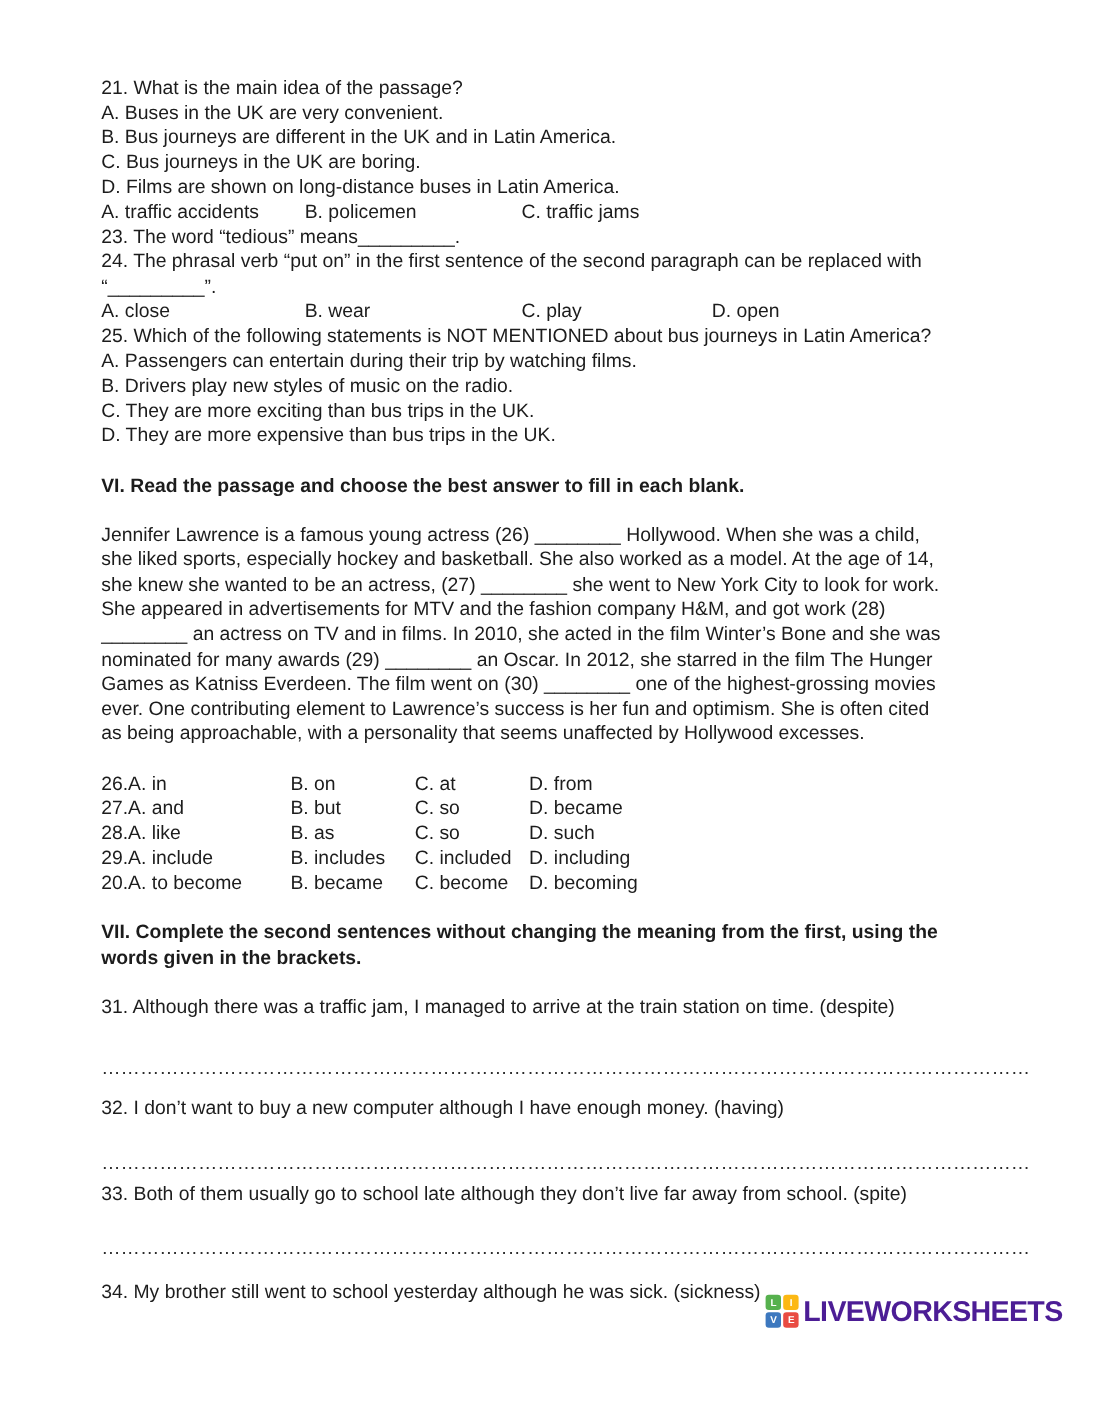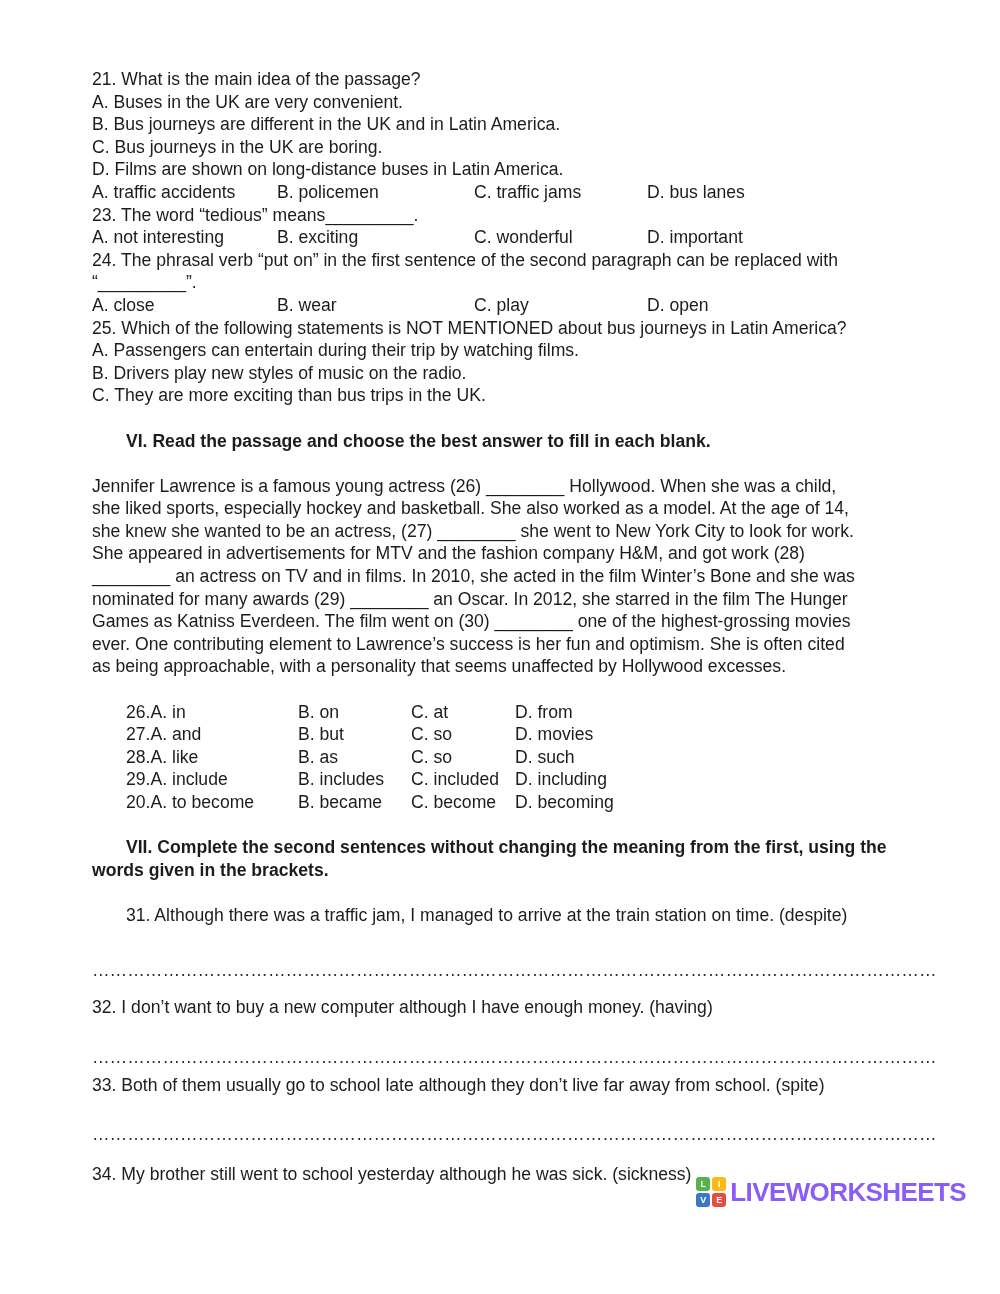--- a/index.html
+++ b/index.html
@@ -16,21 +16,21 @@
     width: 1000px; height: 1212px;
     padding: 68px 64px 0 92px;
     font-size: 17.6px;
     line-height: 22.6px;
     background: #ffffff;
   }
   .line { white-space: pre-wrap; }
   .bold { font-weight: bold; }
   .mcrow { display: grid; grid-template-columns: 185px 197px 173px 1fr; }
   .gridrow { display: grid; grid-template-columns: 172px 113px 104px 1fr; }
-  .mt-1 { margin-top: 22.6px; margin-left: 34px; }
+  .mt-1 { margin-top: 22.6px; }
   .dots {
     overflow: hidden;
     white-space: nowrap;
     height: 22.6px;
     color: #2a2a2a;
   }
   .dots-31 { margin-top: 32px; }
   .q32 { margin-top: 15px; }
   .dots-32 { margin-top: 27px; }
   .q33 { margin-top: 6px; }
@@ -74,44 +74,38 @@
     <div class="line">21. What is the main idea of the passage?</div>
     <div class="line">A. Buses in the UK are very convenient.</div>
     <div class="line">B. Bus journeys are different in the UK and in Latin America.</div>
     <div class="line">C. Bus journeys in the UK are boring.</div>
     <div class="line">D. Films are shown on long-distance buses in Latin America.</div>
 
     <div class="mcrow">
       <span class="line">A. traffic accidents</span>
       <span class="line">B. policemen</span>
       <span class="line">C. traffic jams</span>
-      <span class="line">D. bus lanes</span>
     </div>
 
     <div class="line">23. The word “tedious” means_________.</div>
-    <div class="mcrow">
-      <span class="line">A. not interesting</span>
-      <span class="line">B. exciting</span>
-      <span class="line">C. wonderful</span>
-      <span class="line">D. important</span>
-    </div>
 
     <div class="line">24. The phrasal verb “put on” in the first sentence of the second paragraph can be replaced with</div>
     <div class="line">“_________”.</div>
     <div class="mcrow">
       <span class="line">A. close</span>
       <span class="line">B. wear</span>
       <span class="line">C. play</span>
       <span class="line">D. open</span>
     </div>
 
     <div class="line">25. Which of the following statements is NOT MENTIONED about bus journeys in Latin America?</div>
     <div class="line">A. Passengers can entertain during their trip by watching films.</div>
     <div class="line">B. Drivers play new styles of music on the radio.</div>
     <div class="line">C. They are more exciting than bus trips in the UK.</div>
+    <div class="line">D. They are more expensive than bus trips in the UK.</div>
   </section>
 
   <section>
     <div class="line bold mt-1" style="margin-bottom:22.6px;">VI. Read the passage and choose the best answer to fill in each blank.</div>
 
     <div>
       <div class="line">Jennifer Lawrence is a famous young actress (26) ________ Hollywood. When she was a child,</div>
       <div class="line">she liked sports, especially hockey and basketball. She also worked as a model. At the age of 14,</div>
       <div class="line">she knew she wanted to be an actress, (27) ________ she went to New York City to look for work.</div>
       <div class="line">She appeared in advertisements for MTV and the fashion company H&amp;M, and got work (28)</div>
@@ -126,21 +120,21 @@
       <div class="gridrow">
         <span class="line">26.A. in</span>
         <span class="line">B. on</span>
         <span class="line">C. at</span>
         <span class="line">D. from</span>
       </div>
       <div class="gridrow">
         <span class="line">27.A. and</span>
         <span class="line">B. but</span>
         <span class="line">C. so</span>
-        <span class="line">D. movies</span>
+        <span class="line">D. became</span>
       </div>
       <div class="gridrow">
         <span class="line">28.A. like</span>
         <span class="line">B. as</span>
         <span class="line">C. so</span>
         <span class="line">D. such</span>
       </div>
       <div class="gridrow">
         <span class="line">29.A. include</span>
         <span class="line">B. includes</span>
@@ -172,16 +166,16 @@
     <div class="line q34">34. My brother still went to school yesterday although he was sick. (sickness)</div>
   </section>
 
   <div class="logo">
     <div class="logo-tiles">
       <span class="tile" style="background: rgb(86, 177, 78);">L</span>
       <span class="tile" style="background: rgb(252, 184, 19);">I</span>
       <span class="tile" style="background: rgb(60, 120, 191);">V</span>
       <span class="tile" style="background: rgb(233, 75, 66);">E</span>
     </div>
-    <span class="logo-word" style="color: #8b5cf6;">LIVEWORKSHEETS</span>
+    <span class="logo-word" style="color: #4c1d95;">LIVEWORKSHEETS</span>
   </div>
 
 </div>
 
 </body></html>

